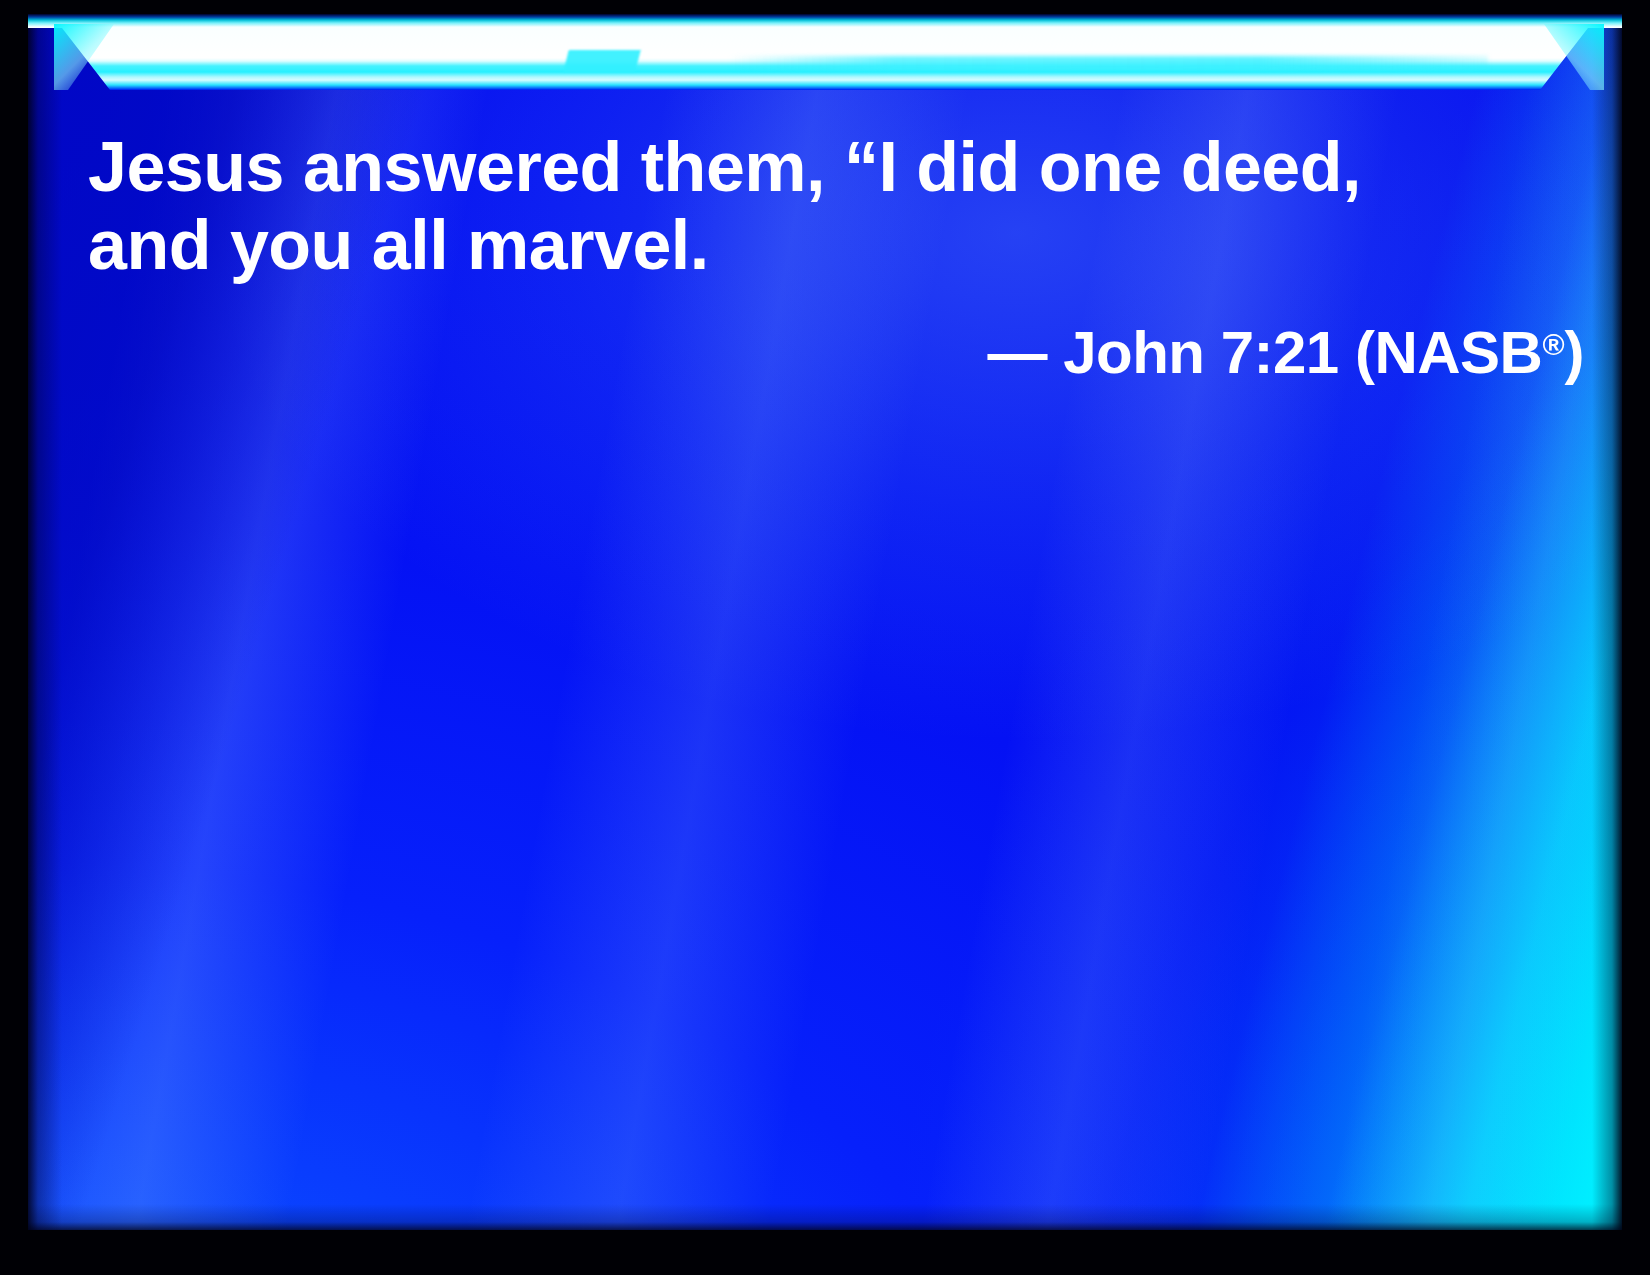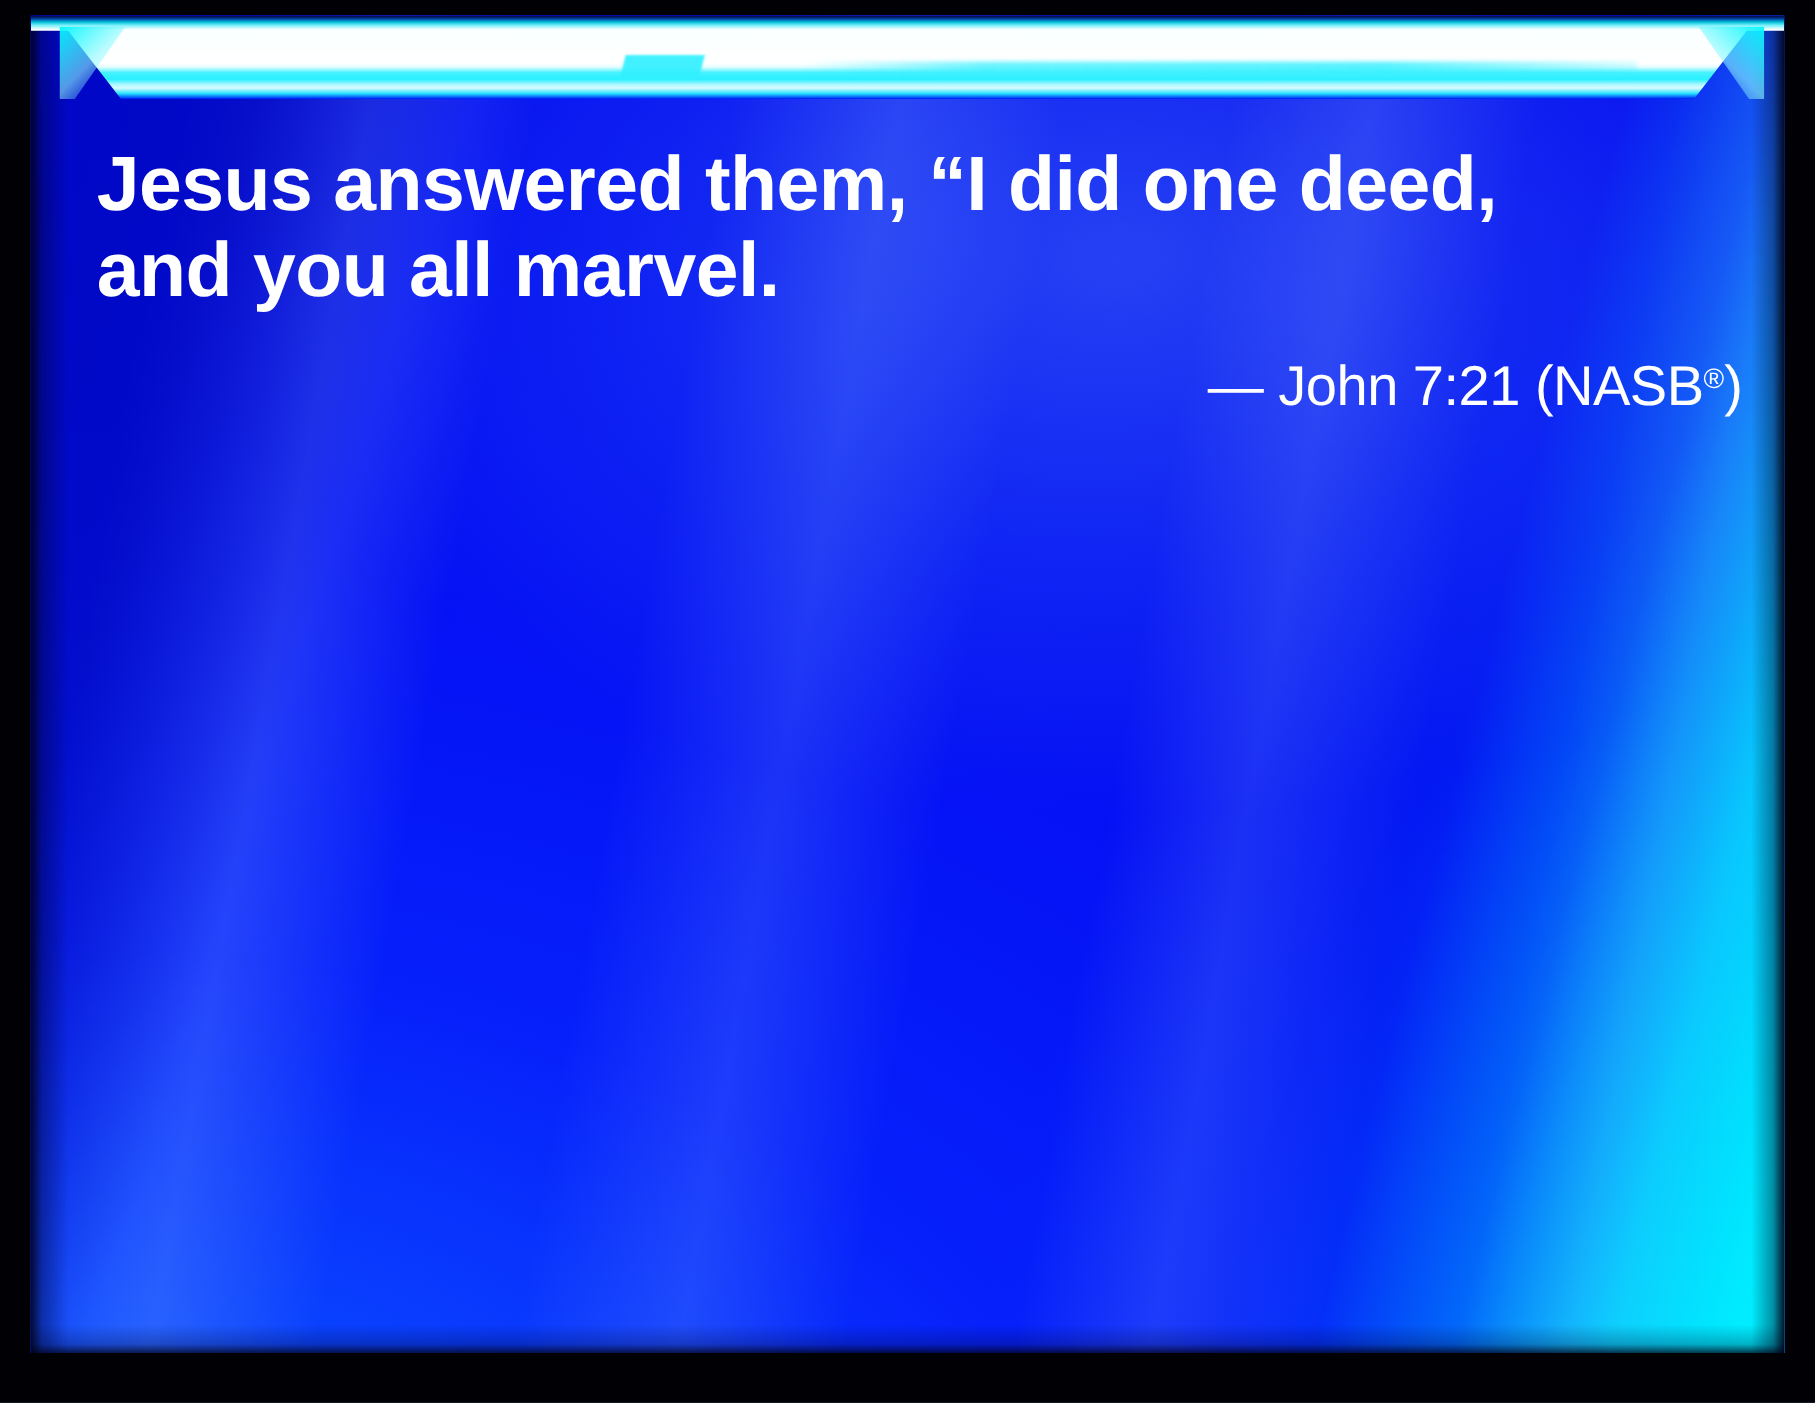--- a/index.html
+++ b/index.html
@@ -5,21 +5,21 @@
   html, body {
     margin: 0;
     padding: 0;
     background: #000000;
   }
 
   #slide {
     position: relative;
     width: 1650px;
     height: 1275px;
-    background: #4d7c0f;
+    background: #fde047;
     overflow: hidden;
     font-family: "Liberation Sans", sans-serif;
   }
 
   
   #frame {
     position: absolute;
     left: 0; top: 0;
     width: 1650px;
     height: 1275px;
@@ -257,22 +257,22 @@
 
   #verse-line-1 { top: 114px; }
   #verse-line-2 { top: 192px; }
 
   .citation {
     position: absolute;
     right: 38px;
     top: 292px;
     color: #ffffff;
     font-family: "Liberation Sans", sans-serif;
-    font-weight: normal;
-    font-size: 51px;
+    font-weight: bold;
+    font-size: 60px;
     line-height: 78px;
     letter-spacing: -0.5px;
     white-space: nowrap;
     text-align: center;
   }
 
   .reg-mark {
     font-size: 0.50em;
     vertical-align: 0.60em;
     letter-spacing: 0;

